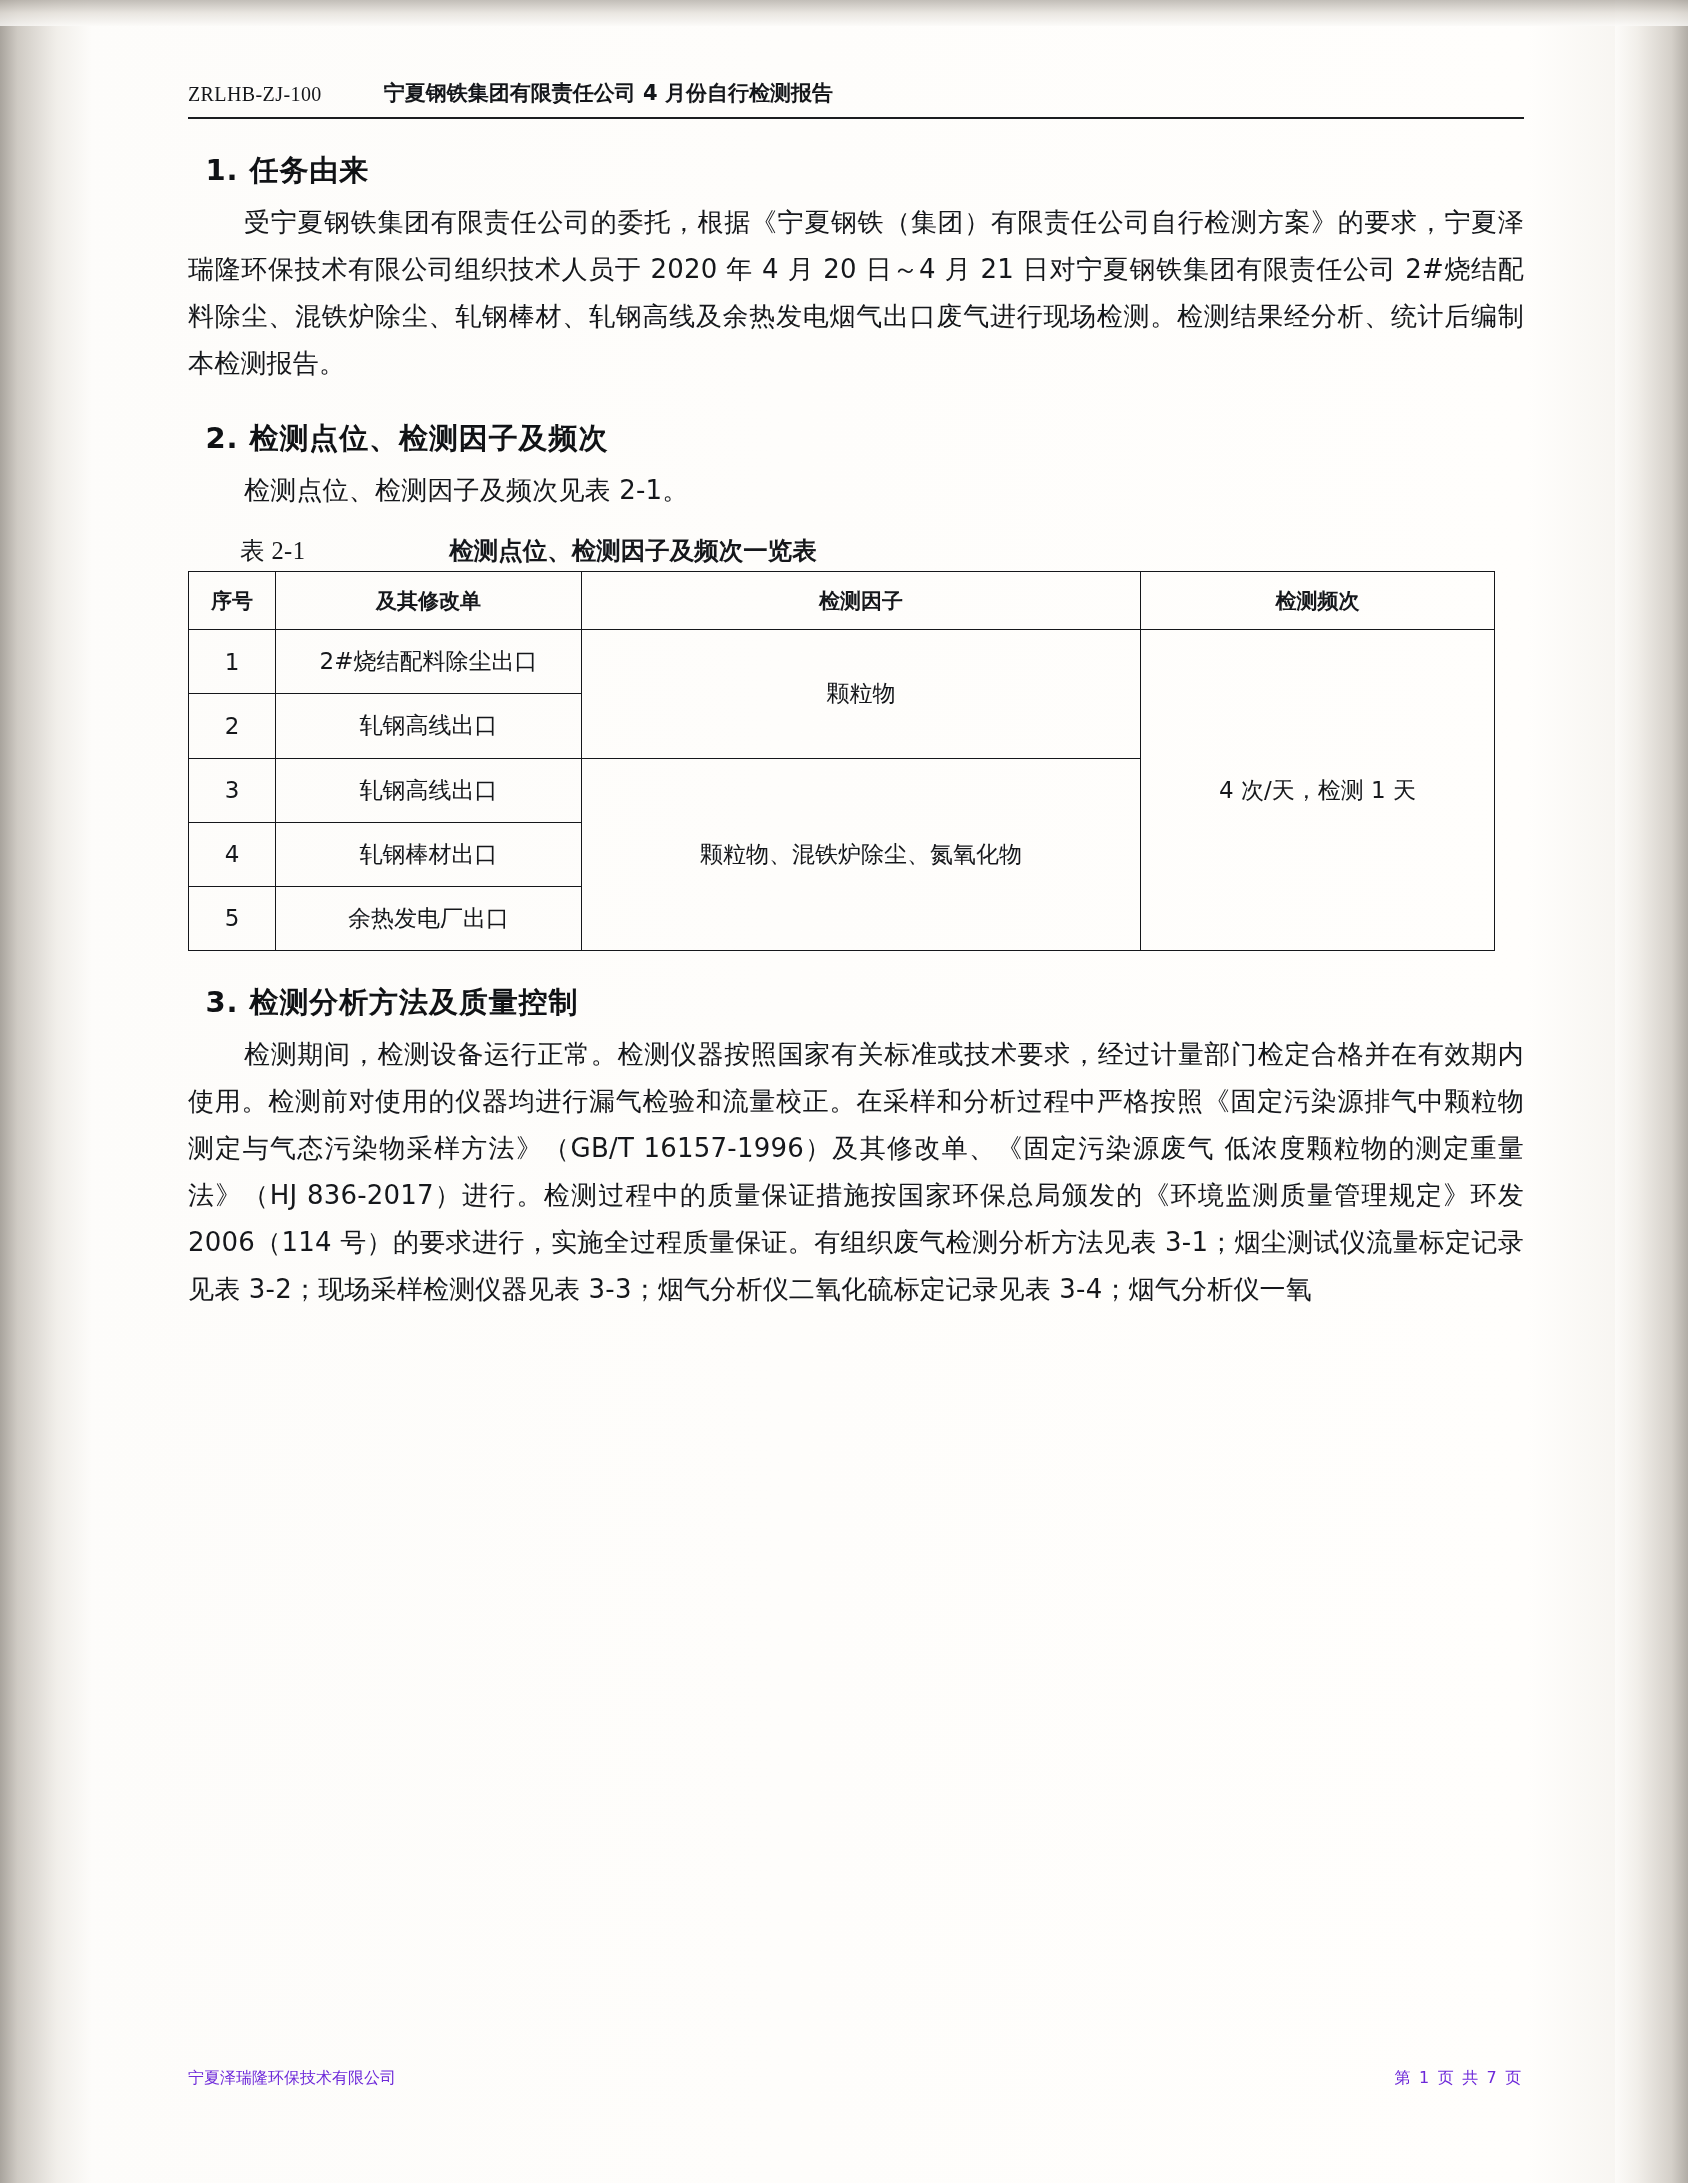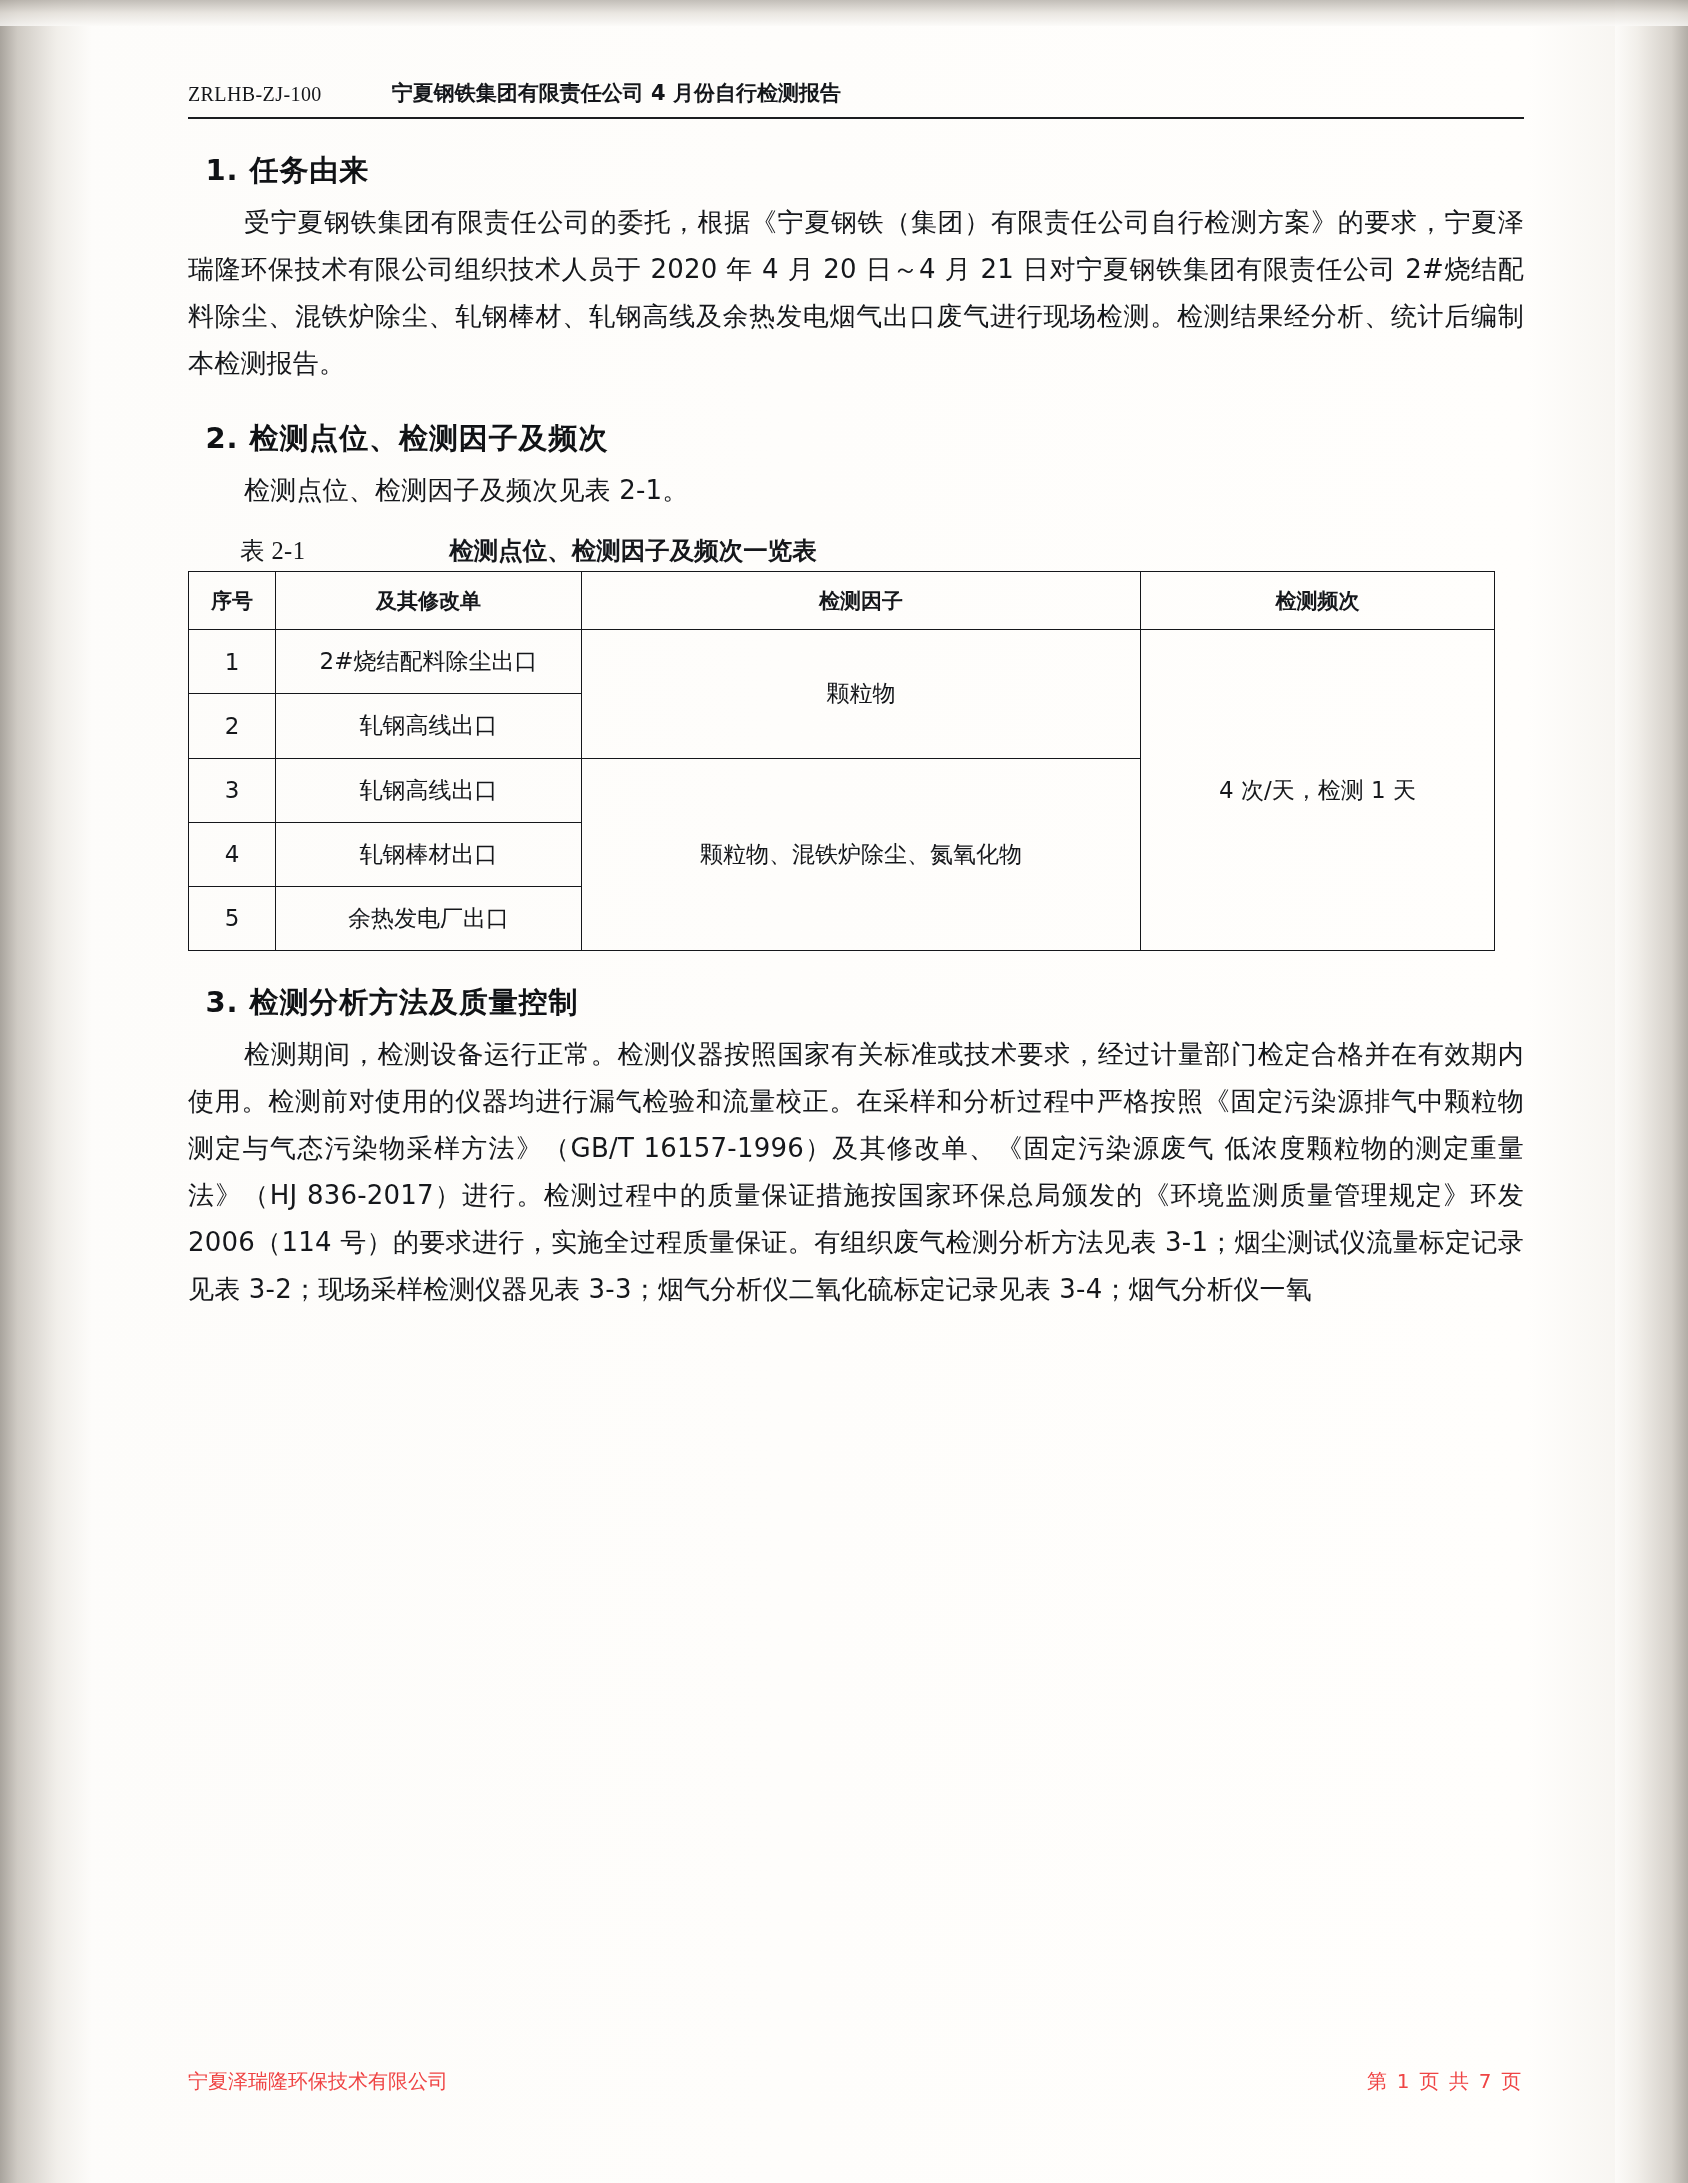--- a/index.html
+++ b/index.html
@@ -52,21 +52,21 @@
     position: absolute;
     left: 188px;
     top: 79px;
     width: 1336px;
   }
 
   
   .doc-header {
     display: flex;
     align-items: flex-end;
-    gap: 18px;
+    gap: 10px;
     padding-bottom: 7px;
   }
   .doc-code {
     font-family: "Liberation Serif", serif;
     font-size: 20px;
     letter-spacing: 0.4px;
     color: #14161a;
     white-space: nowrap;
     padding-bottom: 2.6px;
   }
@@ -163,22 +163,22 @@
   
   .footer {
     position: absolute;
     left: 188px;
     right: 166px;
     top: 2052px;
     display: flex;
     justify-content: space-between;
     align-items: baseline;
     font-family: "DejaVu Sans", sans-serif;
-    font-size: 20px;
-    color: #ef4444;
+    font-size: 16px;
+    color: #6d28d9;
   }
   .footer .pager { letter-spacing: 1.7px; margin-top: 16px; }
 </style>
 </head>
 <body>
 
 <div class="page">
   <div class="paper"></div>
   <div class="edge-left"></div>
   <div class="edge-right"></div>

